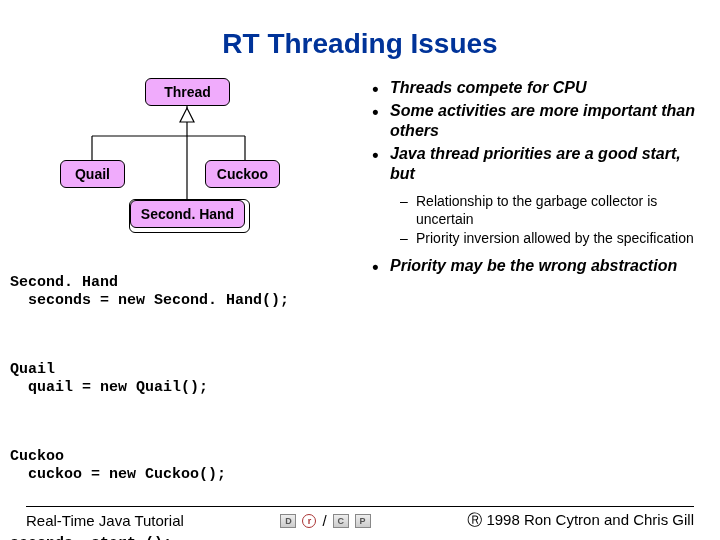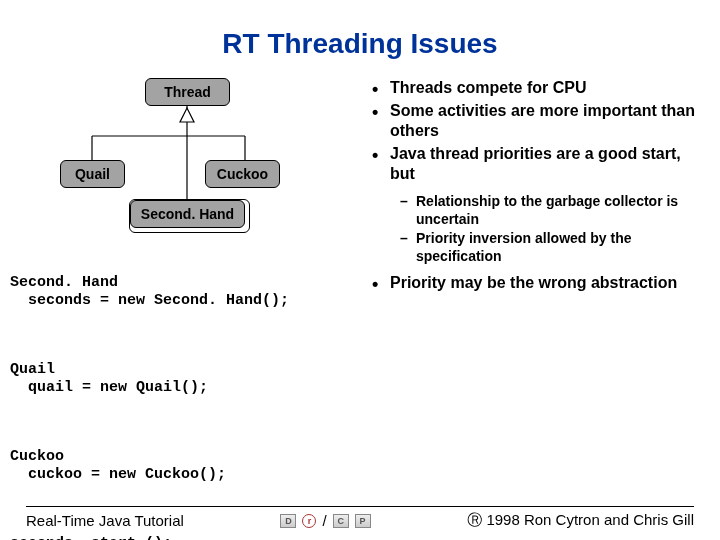--- a/index.html
+++ b/index.html
@@ -36,21 +36,21 @@
   .diagram {
     position: relative;
     height: 150px;
     width: 310px;
     margin-left: 20px;
   }
   .box {
     position: absolute;
     border: 1.5px solid #000;
     border-radius: 6px;
-    background: #a3a3a3;
+    background: #f0abfc;
     font-size: 14px;
     font-weight: bold;
     display: flex;
     align-items: center;
     justify-content: center;
     padding: 0 8px;
   }
   .box.thread { left: 115px; top: 0; width: 85px; height: 28px; }
   .box.quail  { left: 30px;  top: 82px; width: 65px; height: 28px; }
   .box.cuckoo { left: 175px; top: 82px; width: 75px; height: 28px; }
@@ -78,33 +78,34 @@
   }
   .code .blk { margin-bottom: 12px; }
   
   .right ul { list-style: none; }
   .right li.b1 {
     position: relative;
     padding-left: 32px;
     margin-bottom: 3px;
     font-weight: bold;
     line-height: 1.25;
+    font-style: italic;
   }
   .right li.b1::before {
     content: "•";
     position: absolute;
     left: 14px;
     top: 0;
     font-size: 18px;
   }
   .right li.b2 {
     position: relative;
     padding-left: 58px;
     margin-bottom: 2px;
-    font-weight: bold;
+    font-weight: normal;
     font-size: 14px;
     line-height: 1.25;
   }
   .right li.b2::before {
     content: "–";
     position: absolute;
     left: 42px;
     top: 0;
   }
   .right .gap { height: 6px; }

